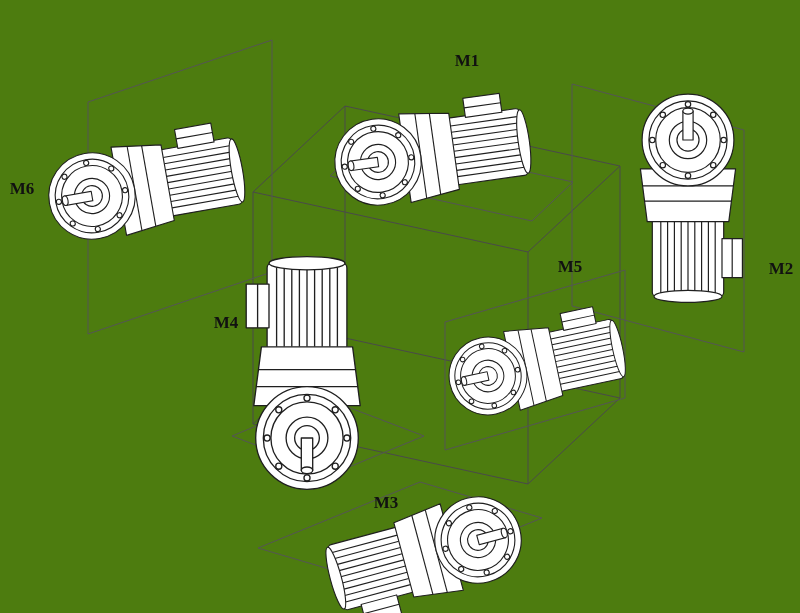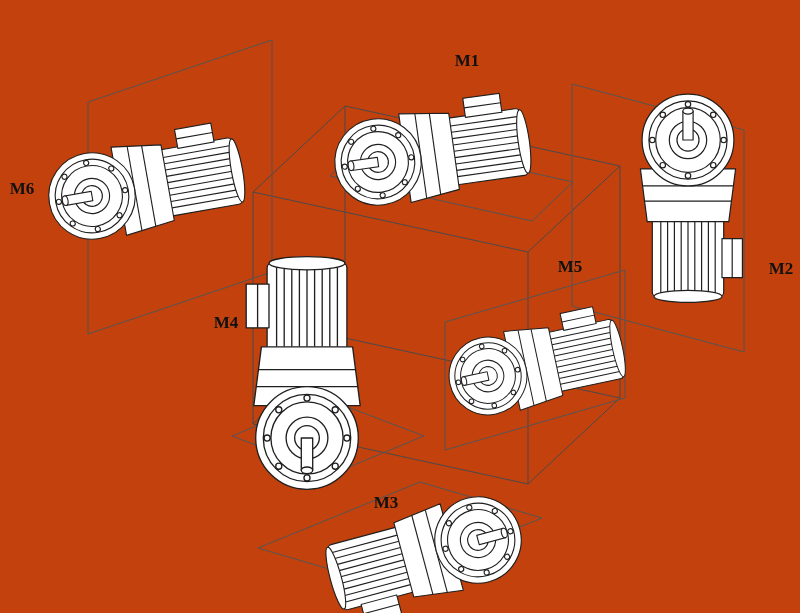--- a/index.html
+++ b/index.html
@@ -1,21 +1,21 @@
 <!DOCTYPE html>
 <html><head>
 <meta charset="utf-8">
 <title>Diagram</title>
 <style>
   html, body { margin: 0; padding: 0; background: #ffffff; }
   .stage {
     position: relative;
     width: 800px;
     height: 613px;
-    background: #c2410c;
+    background: #4d7c0f;
     font-family: "Liberation Serif", serif;
     overflow: hidden;
   }
   svg { display: block; }
   .pos-label {
     font-family: "Liberation Serif", serif;
     font-weight: bold;
     font-size: 17px;
     fill: #111111;
   }

